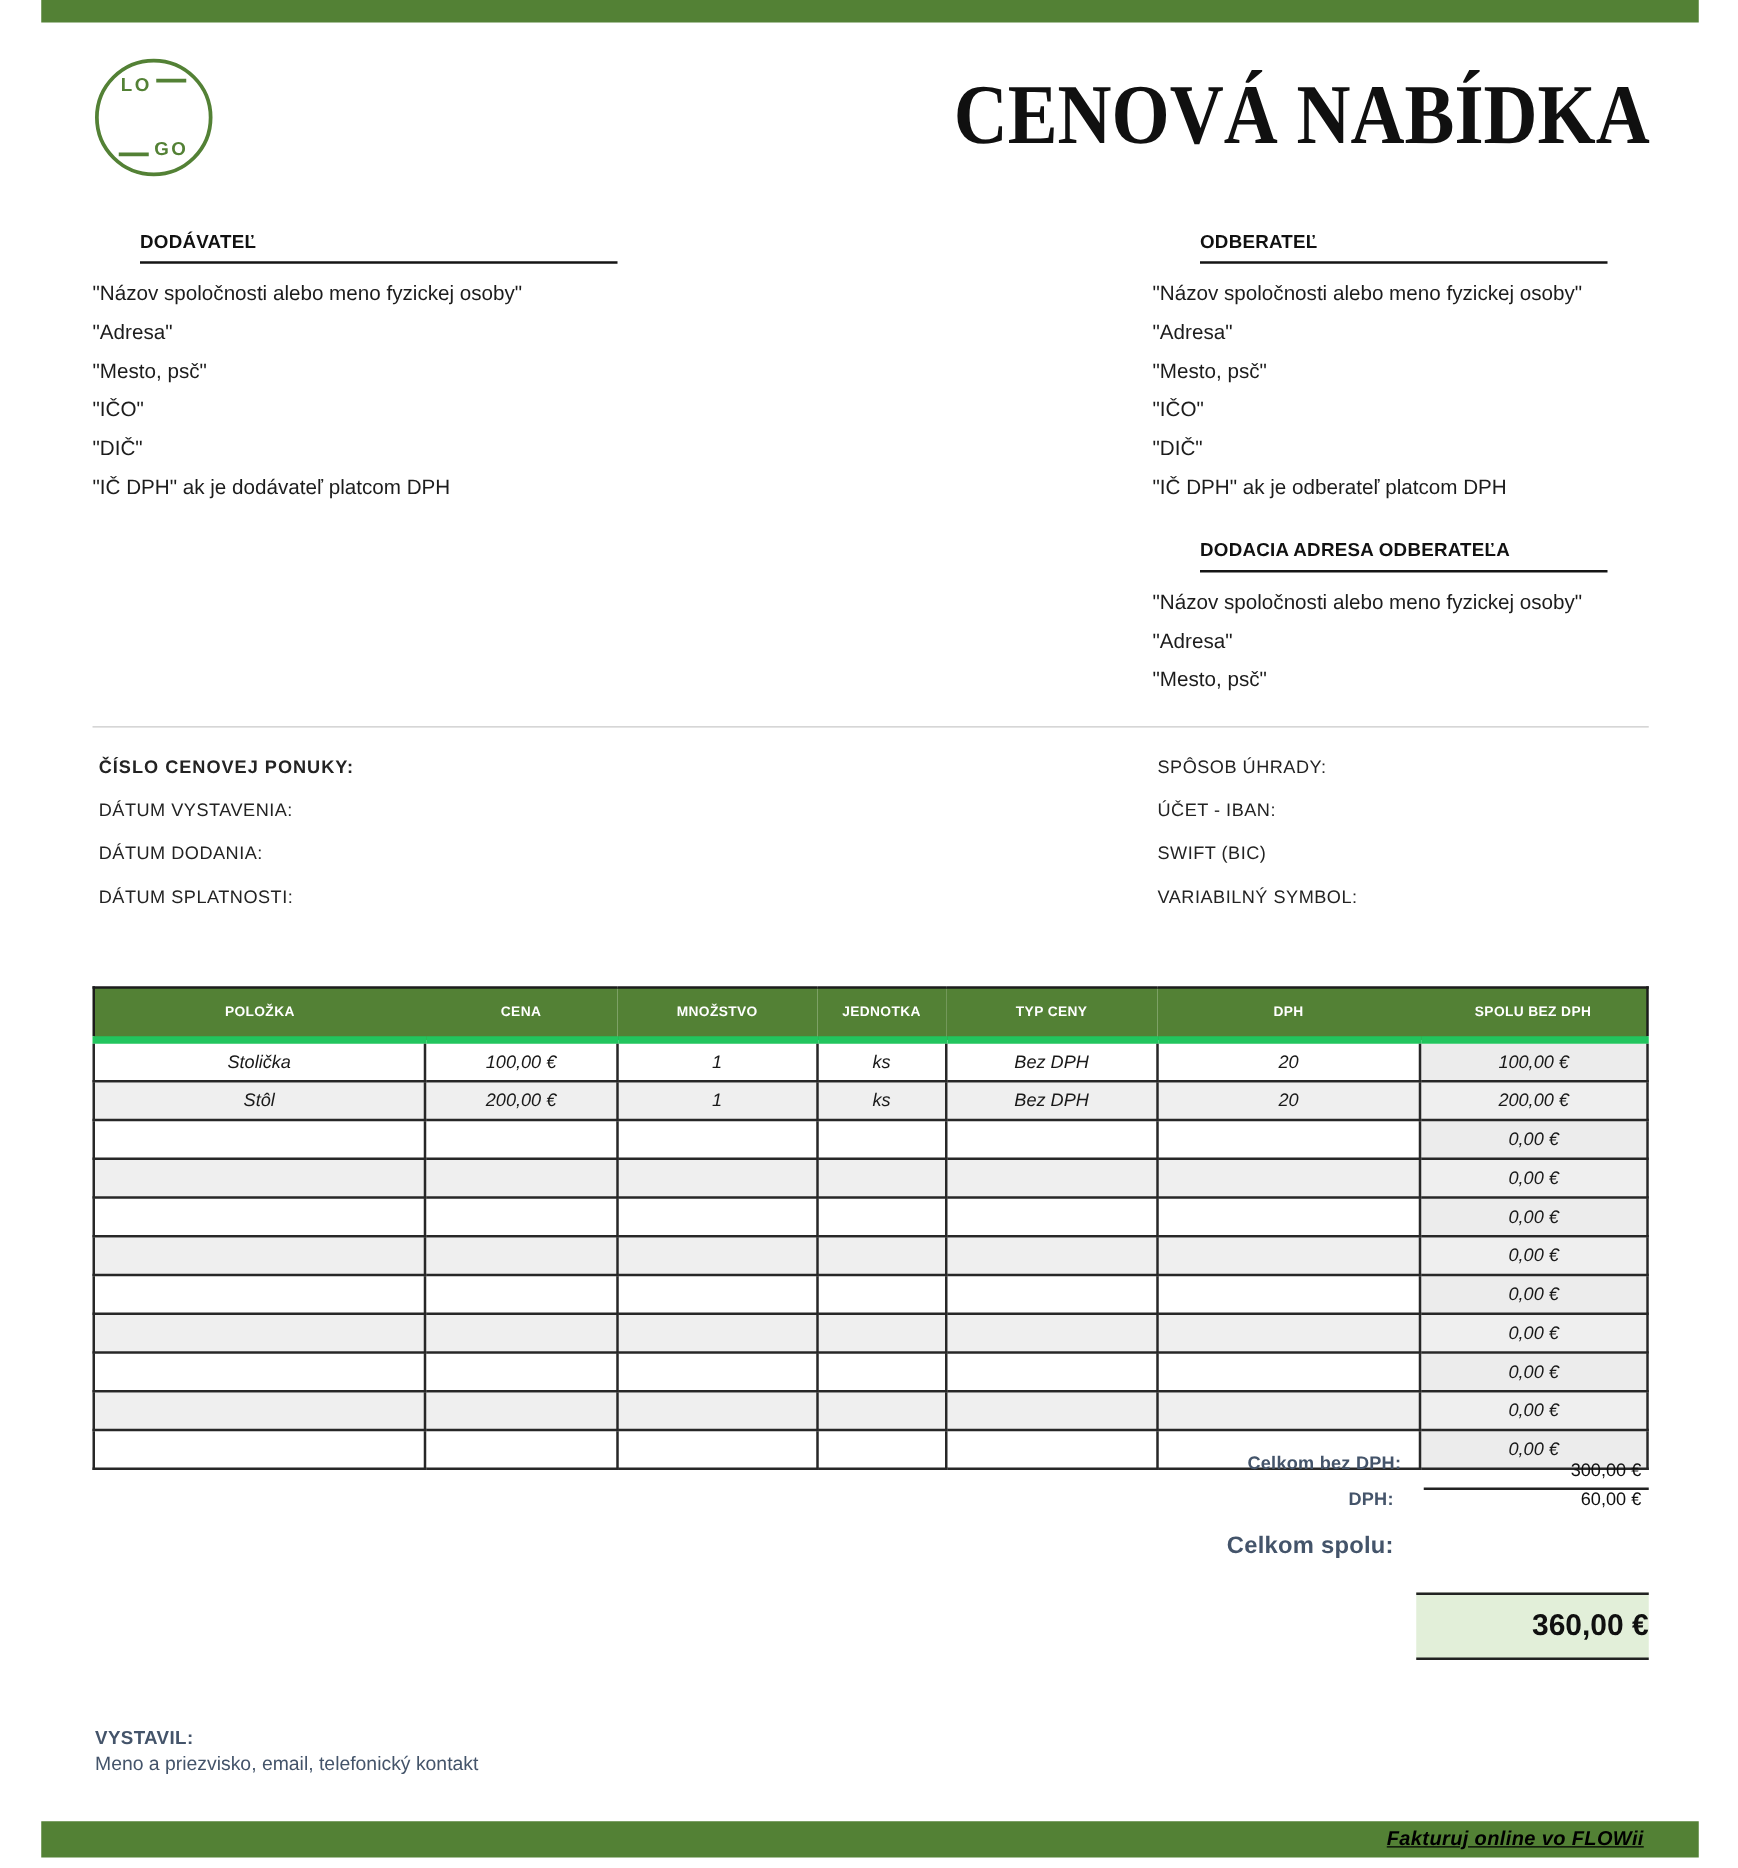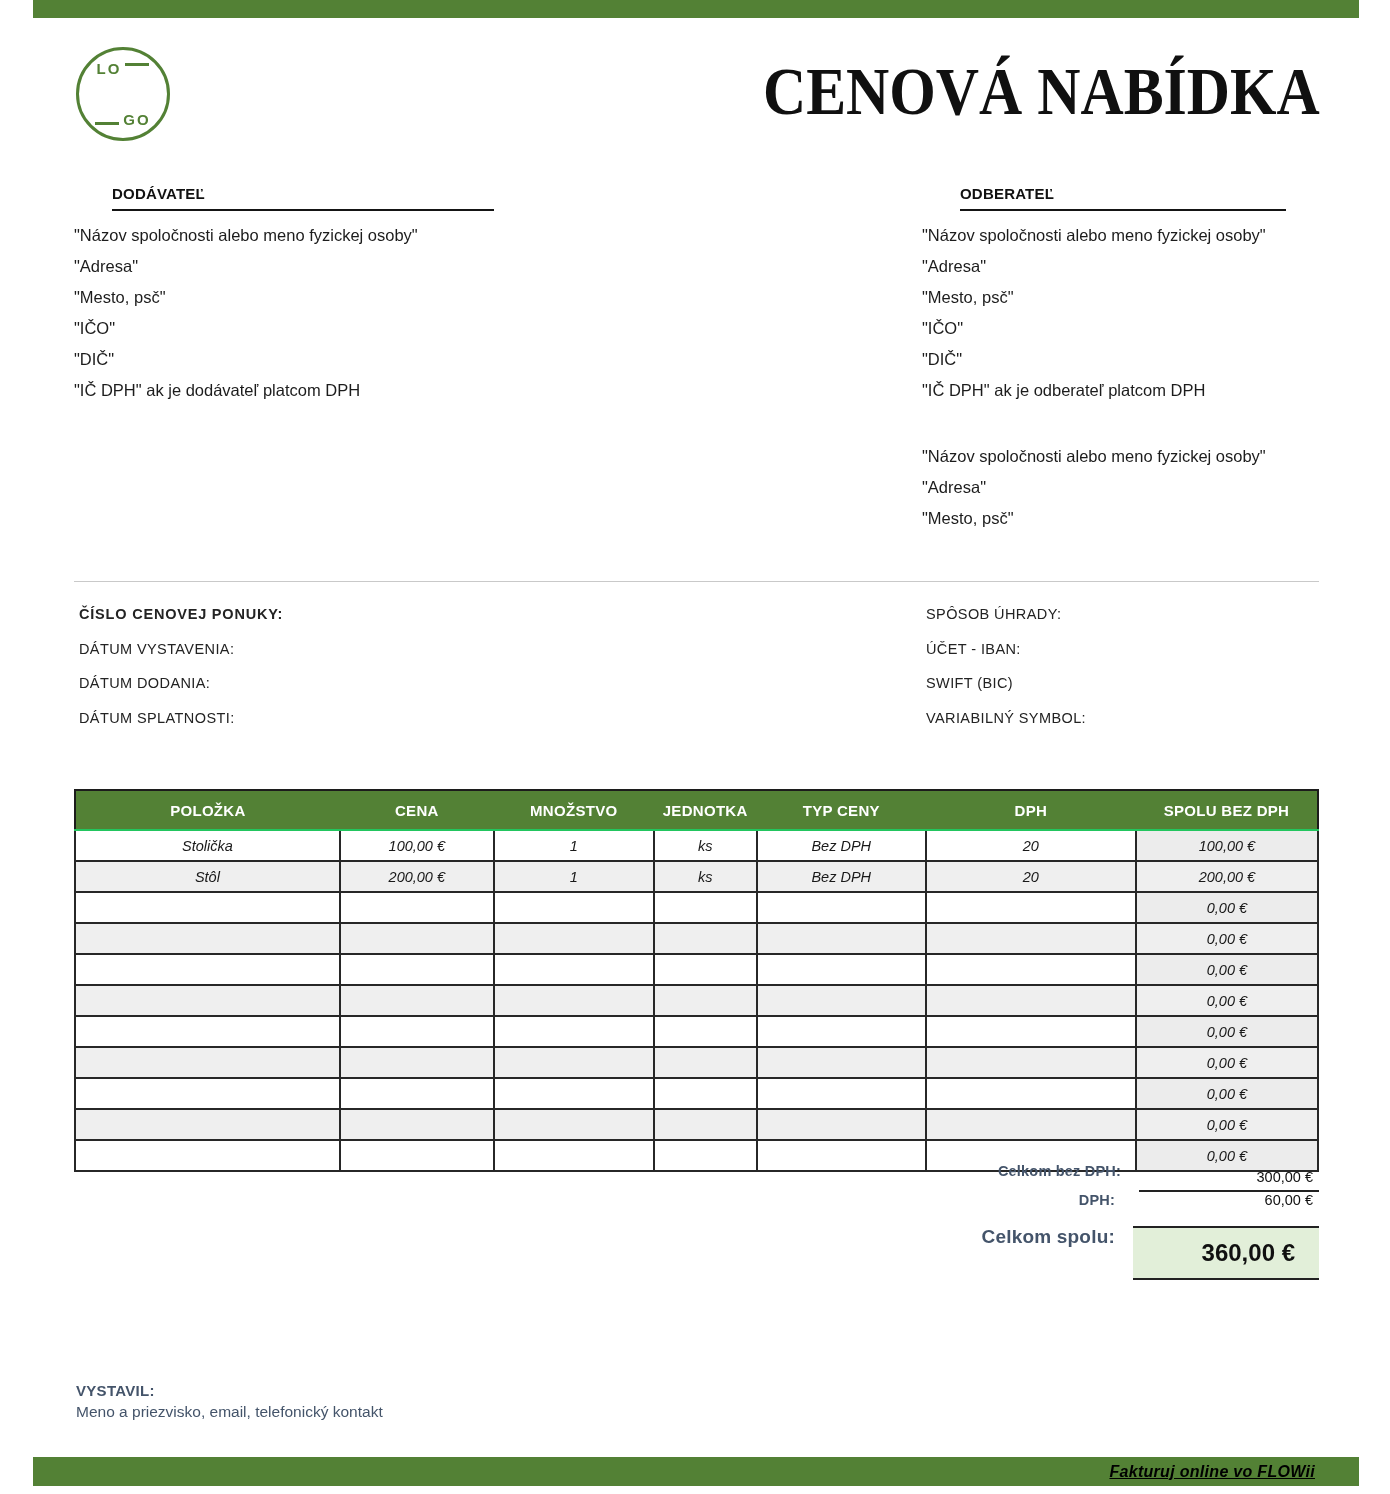--- a/index.html
+++ b/index.html
@@ -44,41 +44,41 @@
   
   .meta{position:absolute;font-size:14.5px;color:#232323;letter-spacing:0.4px;}
   .meta .meta-row{line-height:34.5px;white-space:nowrap;}
   .meta .strong{font-weight:700;letter-spacing:0.8px;}
   .meta-left{left:79px;top:597px;}
   .meta-right{left:926px;top:597px;}
 
   
   .items{position:absolute;left:74px;top:789px;width:1245px;border-collapse:collapse;
     border:2px solid #1c1c1c;table-layout:fixed;}
-  .items th{background:#538135;color:#ffffff;font-size:15px;font-weight:700;
-    letter-spacing:0.3px;height:36px;border:none;border-bottom:2px solid #22c55e;}
+  .items th{background:#538135;color:#ffffff;font-size:11px;font-weight:700;
+    letter-spacing:0.3px;height:36px;border:none;border-bottom:6px solid #22c55e;}
   .items td{border:2px solid #272727;height:27px;text-align:center;font-style:italic;
     font-size:14.5px;color:#191919;overflow:hidden;white-space:nowrap;}
   .items tr.alt td{background:#efefef;}
   .items td.sum{background:#ececec;}
 
   
   .totals{position:absolute;left:74px;top:1163px;width:1245px;}
   .tot-row{display:flex;align-items:flex-start;}
   .tot-row .lbl{flex:1;text-align:right;padding-right:18px;font-weight:700;
     color:#44546a;font-size:14.5px;letter-spacing:0.2px;}
   .tot-row .val{width:180px;text-align:right;padding-right:6px;font-size:14.5px;color:#101010;}
   .tot-row.r1{height:29px;} .tot-row.r1 .val{border-bottom:2px solid #222;height:100%;
     display:flex;align-items:center;justify-content:flex-end;box-sizing:border-box;}
   .tot-row.r2{height:33px;}
   .tot-row.grand{height:54px;margin-top:1px;}
   .tot-row.grand .lbl{font-size:19px;}
   .grand-box{width:186px;height:100%;background:#e2efd9;border-top:2px solid #222;
     border-bottom:2px solid #222;box-sizing:border-box;display:flex;align-items:center;
-    justify-content:flex-end;padding-right:24px;font-size:24px;font-weight:700;color:#101010;}
+    justify-content:flex-end;padding-right:0;font-size:24px;font-weight:700;color:#101010;margin-top:48px;}
 
   
   .issued{position:absolute;left:76px;top:1382px;color:#44546a;}
   .issued-head{font-weight:700;font-size:15px;letter-spacing:0.3px;}
   .issued-line{font-size:15.5px;margin-top:4px;}
 </style>
 </head>
 <body>
 
 <div class="top-bar"></div>
@@ -114,20 +114,21 @@
     <div class="sec-line">"Názov spoločnosti alebo meno fyzickej osoby"</div>
     <div class="sec-line">"Adresa"</div>
     <div class="sec-line">"Mesto, psč"</div>
     <div class="sec-line">"IČO"</div>
     <div class="sec-line">"DIČ"</div>
     <div class="sec-line">"IČ DPH" ak je odberateľ platcom DPH</div>
   </div>
 </div>
 
 <div class="section delivery">
+  <div class="sec-head">DODACIA ADRESA ODBERATEĽA</div>
   <div class="sec-lines">
     <div class="sec-line">"Názov spoločnosti alebo meno fyzickej osoby"</div>
     <div class="sec-line">"Adresa"</div>
     <div class="sec-line">"Mesto, psč"</div>
   </div>
 </div>
 
 <div class="divider"></div>
 
 <div class="meta meta-left">

